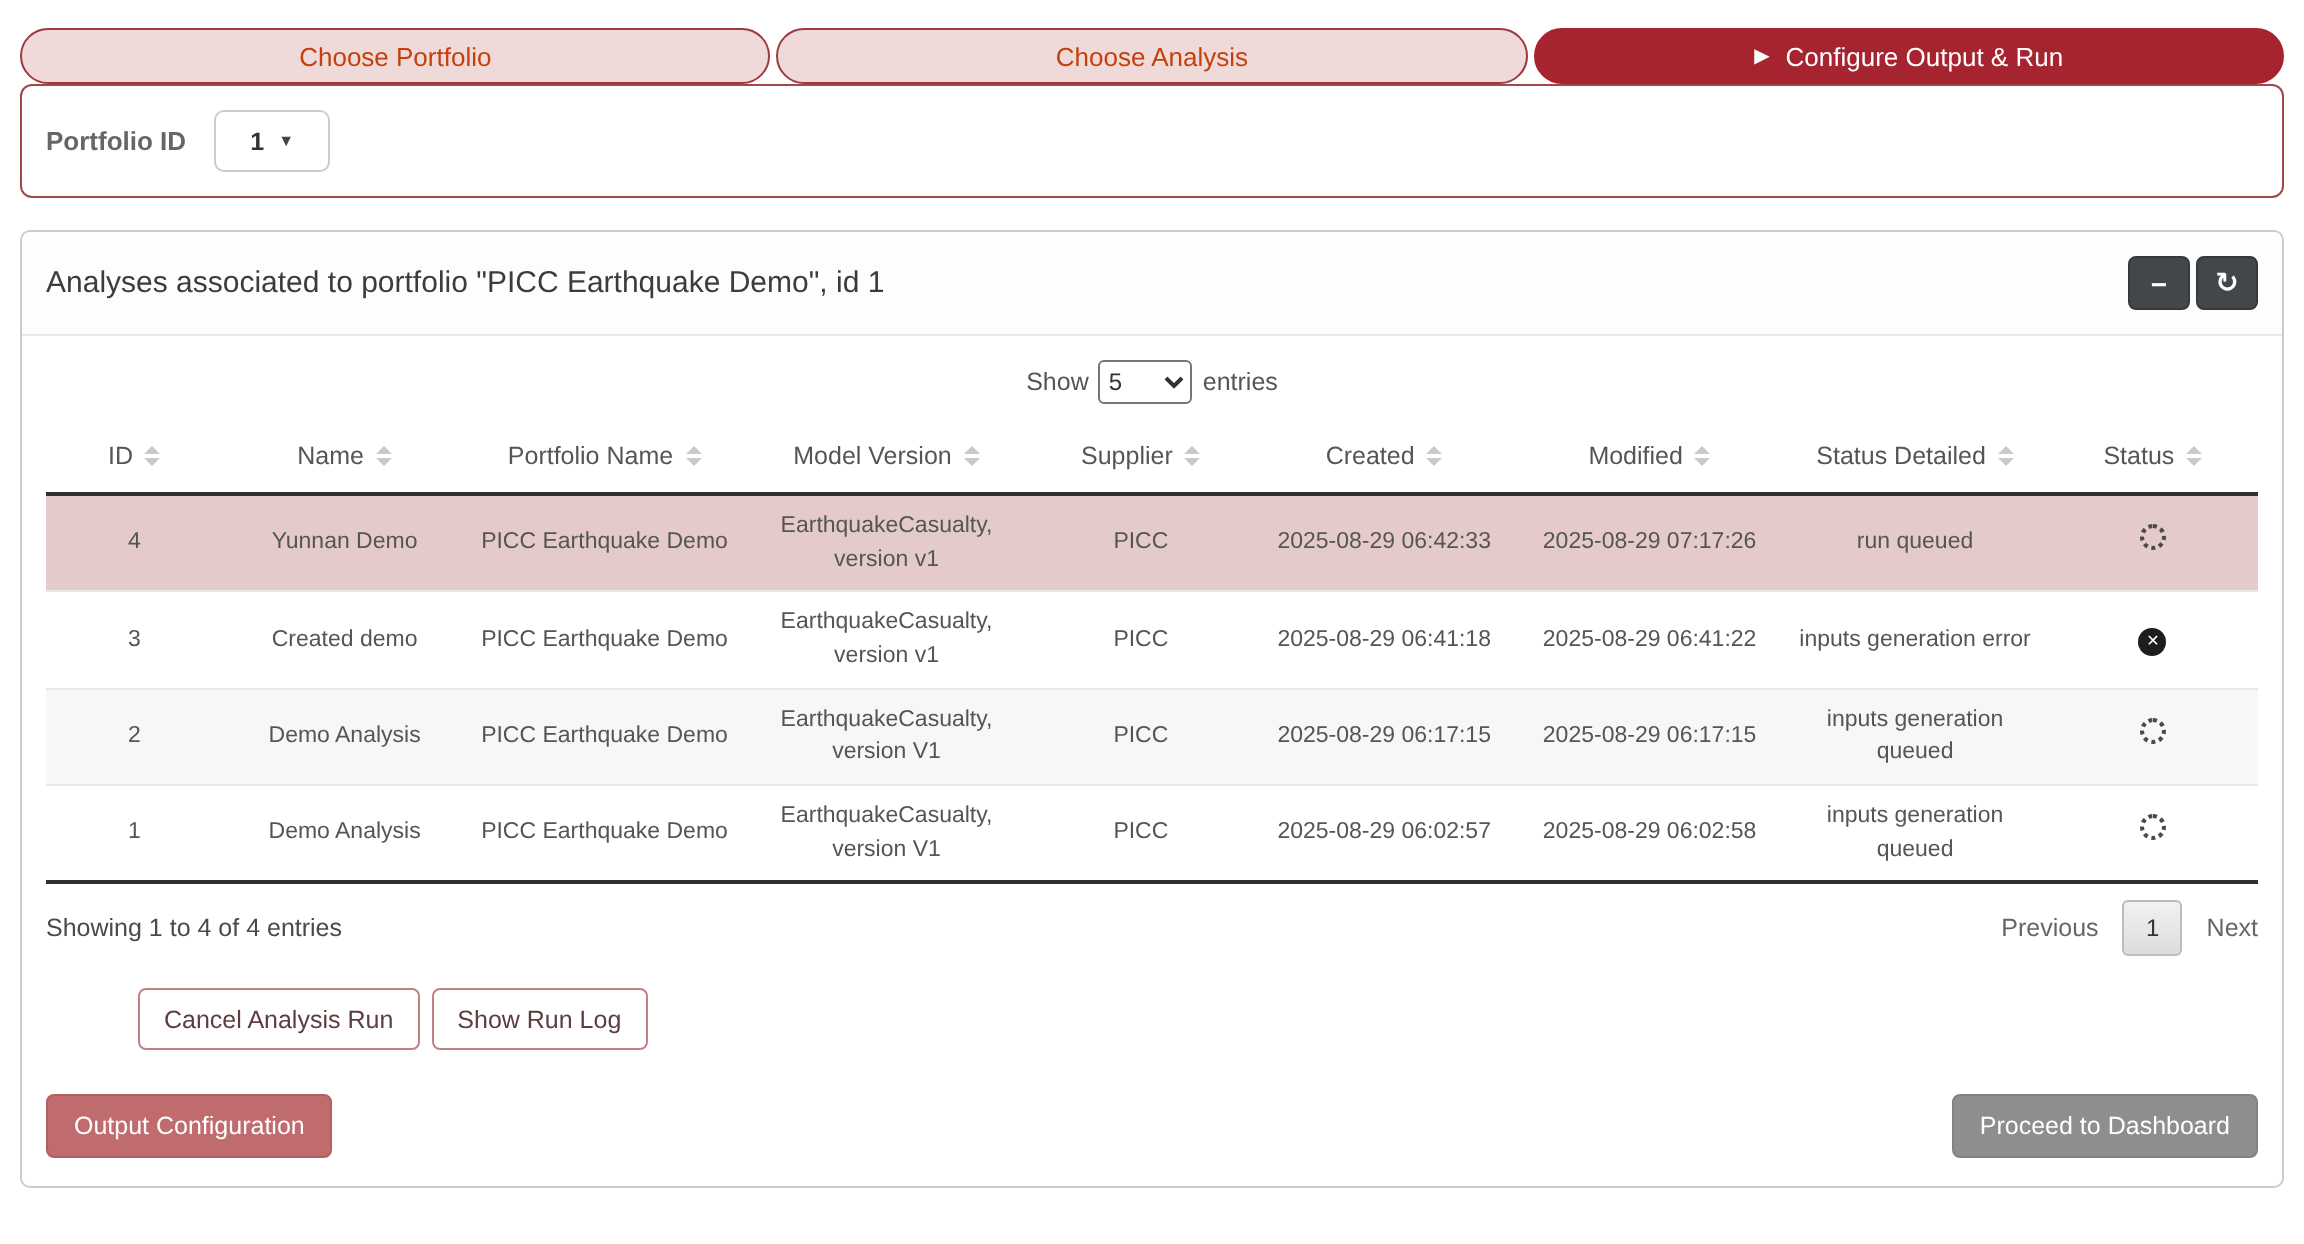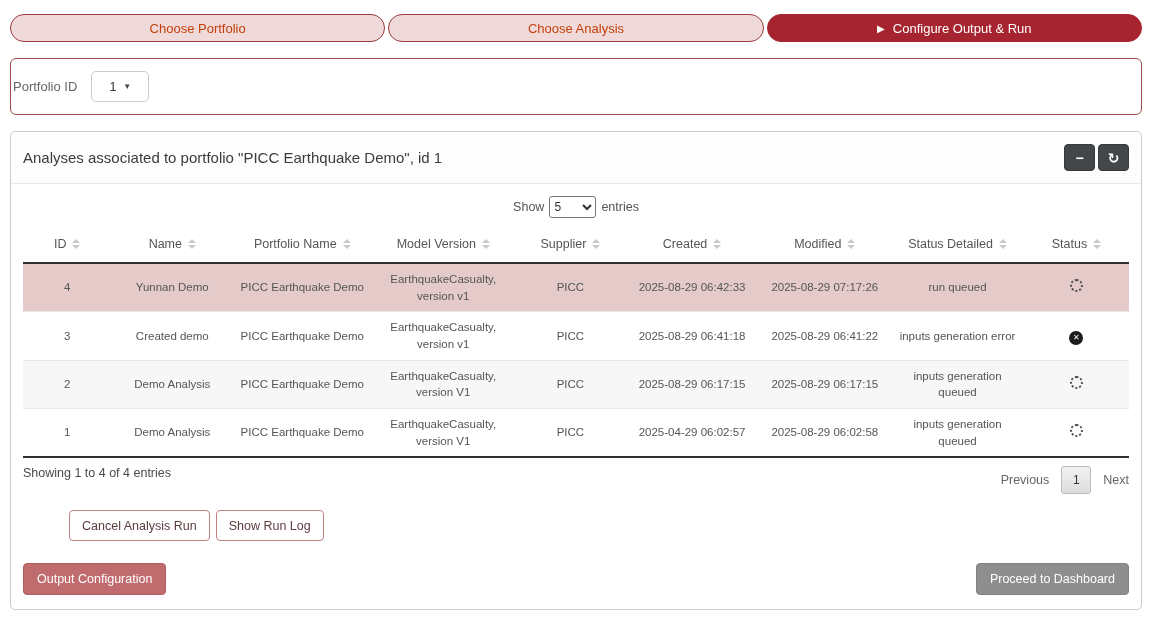--- a/index.html
+++ b/index.html
@@ -19,22 +19,22 @@
     display:flex; align-items:center; justify-content:center;
     font-size:13px; color:#c2410c; cursor:pointer;
   }
   .tab.active {
     background:#a6242f; border-color:#a6242f; color:#fff;
   }
   .tab .caret-r { font-size:10px; margin-right:8px; }
 
   
   .portfolio-bar {
-    margin-top:16px; height:57px; border:1px solid #9e4a4a; border-radius:6px;
-    display:flex; align-items:center; padding:0 2px; gap:14px; background:#fff;
+    margin-top:0; height:57px; border:1px solid #9e4a4a; border-radius:6px;
+    display:flex; align-items:center; padding:0 12px; gap:14px; background:#fff;font-weight:bold;
   }
   .portfolio-bar .lbl { font-size:13px; color:#666; }
   .pf-select {
     min-width:58px; height:31px; background:#fff;
     border:1px solid #ccc; border-radius:5px;
     display:flex; align-items:center; justify-content:center; gap:7px;
     font-size:12.5px; color:#333; cursor:pointer;
   }
   .pf-select .caret-d { font-size:8px; color:#444; }
 
@@ -106,21 +106,21 @@
   tr.filter-row td { border-bottom:none; padding:9px 6px 4px 6px; }
   tr.filter-row input {
     width:100%; height:31px; border:1px solid #ccc; border-radius:4px;
     padding:0 8px; font-size:12px; color:#444; background:#fff;
     font-family:"Liberation Sans",sans-serif;
   }
   tr.filter-row input::placeholder { color:#9a9a9a; }
   tr.filter-row input.disabled { background:#e8e8e8; }
 
   
-  .tbl-footer { display:flex; justify-content:space-between; margin-top:8px; }
+  .tbl-footer { display:flex; justify-content:space-between; align-items:center; margin-top:8px; }
   .showing { font-size:12.5px; color:#4a4a4a; }
   .paginate { display:flex; align-items:center; gap:12px; font-size:12.5px; color:#666; }
   .page-btn {
     min-width:30px; height:28px; padding:0 10px;
     background:linear-gradient(#f2f2f2,#dcdcdc); border:1px solid #bcbcbc; border-radius:3px;
     display:flex; align-items:center; justify-content:center; font-size:12px; color:#333;
     cursor:pointer;
   }
   .page-link { cursor:pointer; }
 
@@ -306,21 +306,21 @@
             <td>2025-08-29 06:17:15</td>
             <td>inputs generation queued</td>
             <td><span class="spinner"></span></td>
           </tr>
           <tr class="even last">
             <td>1</td>
             <td>Demo Analysis</td>
             <td>PICC Earthquake Demo</td>
             <td>EarthquakeCasualty, version V1</td>
             <td>PICC</td>
-            <td>2025-04-29 06:02:57</td>
+            <td>2025-08-29 06:02:57</td>
             <td>2025-08-29 06:02:58</td>
             <td>inputs generation queued</td>
             <td><span class="spinner"></span></td>
           </tr>
         </tbody>
       </table>
 
       <div class="tbl-footer">
         <div class="showing">Showing 1 to 4 of 4 entries</div>
         <div class="paginate">

